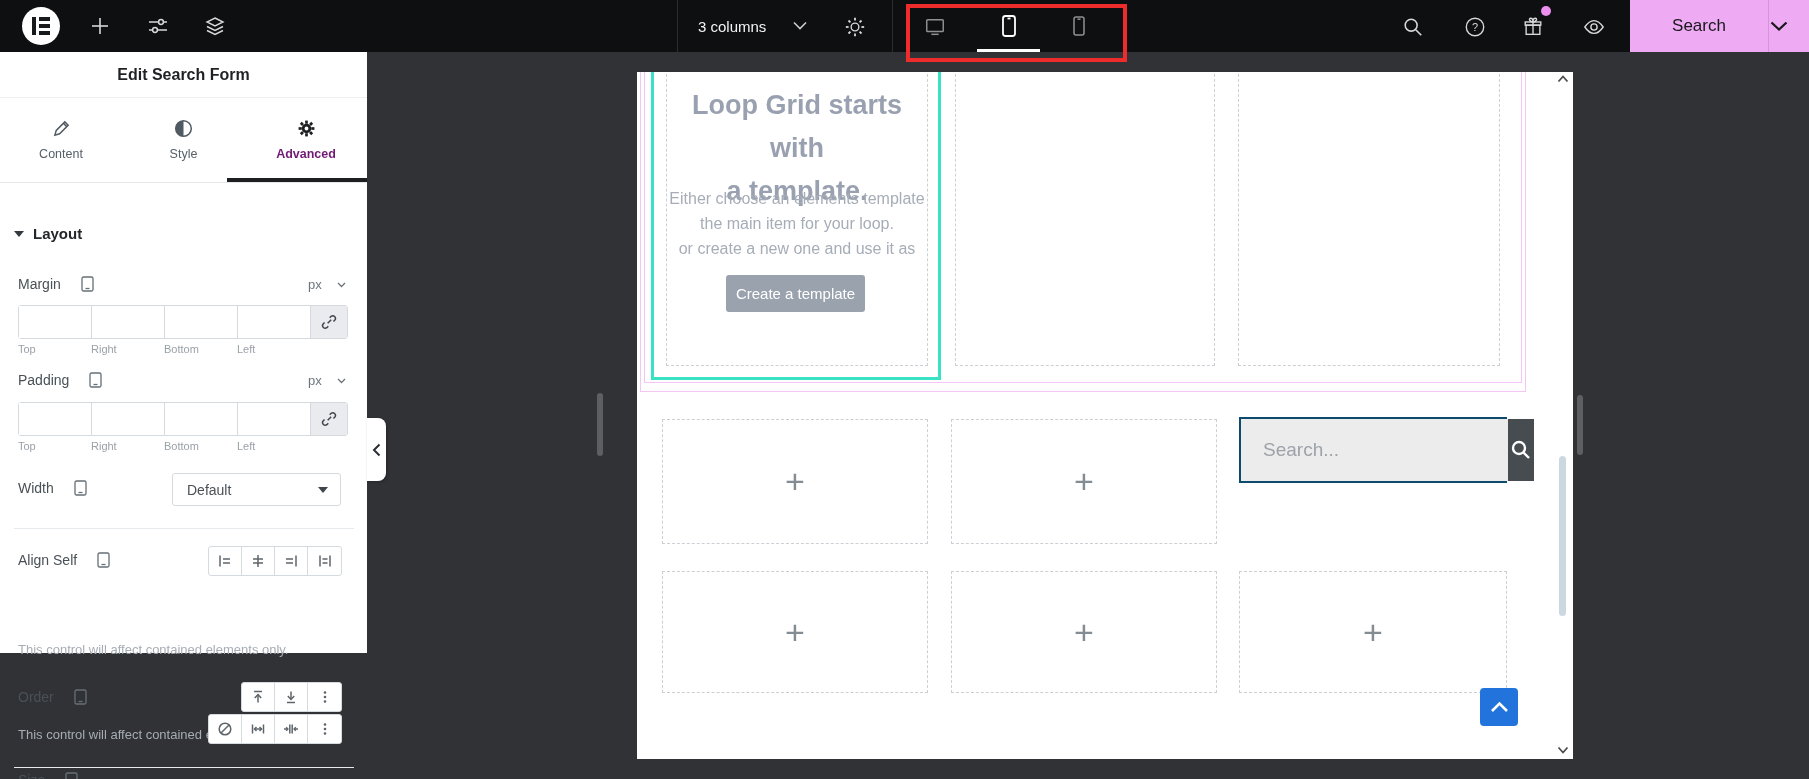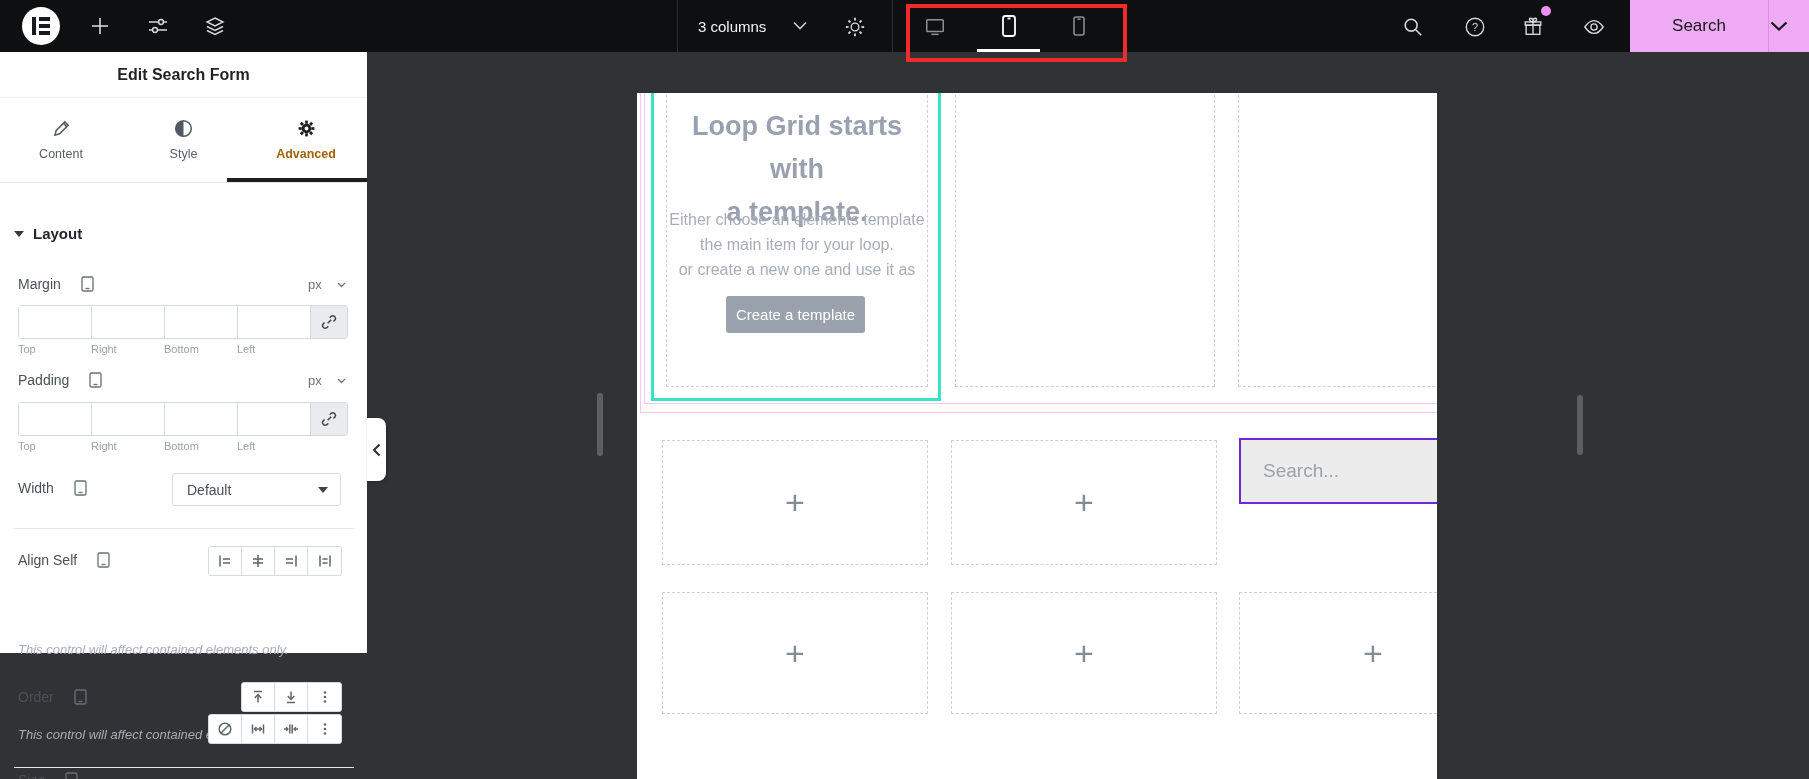--- a/index.html
+++ b/index.html
@@ -23,50 +23,50 @@
   .publish-label{position:absolute;left:0;top:0;width:138px;height:52px;display:flex;align-items:center;justify-content:center;color:#17181a;font-size:17px;font-weight:500}
   .publish-divider{position:absolute;left:138px;top:0;width:1px;height:52px;background:#d893de}
   .publish-chev{position:absolute;left:1770px;top:21px}
 
   
   .sidebar{position:absolute;left:0;top:52px;width:367px;height:601px;background:#fff;z-index:10}
   .sb-title{position:absolute;left:0;top:0;width:367px;height:46px;display:flex;align-items:center;justify-content:center;font-size:16px;font-weight:bold;color:#1f2124;border-bottom:1px solid #efeff0}
   .tabs{position:absolute;left:0;top:46px;width:367px;height:85px;border-bottom:1px solid #e6e9ec}
   .tab{position:absolute;top:0;height:84px;display:flex;flex-direction:column;align-items:center;justify-content:center;gap:9px;cursor:pointer}
   .tab-label{font-size:12.5px;color:#556068}
-  .tab.active .tab-label{color:#a16207;font-weight:bold}
+  .tab.active .tab-label{color:#701a75;font-weight:bold}
   .tab-underline{position:absolute;left:227px;top:80px;width:140px;height:4px;background:#1d1f21}
   .sec-header{position:absolute;left:14px;display:flex;align-items:center;gap:9px;font-size:15px;font-weight:bold;color:#23262a;cursor:pointer}
   .caret-down{width:0;height:0;border-left:5px solid transparent;border-right:5px solid transparent;border-top:6px solid #33393e}
   .ctl-label{position:absolute;left:18px;font-size:14px;color:#495157;display:flex;align-items:center;gap:20px}
   .unit{position:absolute;left:308px;display:flex;align-items:center;gap:15px;font-size:13px;color:#6d757c;cursor:pointer}
   .boxgroup{position:absolute;left:18px;width:330px;height:34px;border:1px solid #d5dadf;border-radius:3px;display:flex;background:#fff}
   .boxgroup input{width:73px;height:100%;border:none;border-right:1px solid #d5dadf;outline:none;text-align:center;font-size:13px;font-family:inherit;color:#333}
   .link-btn{width:37px;height:100%;background:#e9ebee;display:flex;align-items:center;justify-content:center;cursor:pointer}
   .box-sublabels{position:absolute;left:18px;width:292px;display:flex}
   .box-sublabels span{width:73px;text-align:left;font-size:11px;color:#9aa1a8}
   .select{position:absolute;left:172px;width:169px;height:33px;border:1px solid #d5dadf;border-radius:3px;display:flex;align-items:center;justify-content:space-between;padding:0 12px 0 14px;font-size:14px;color:#495157;cursor:pointer;background:#fff}
   .tri-down{width:0;height:0;border-left:5px solid transparent;border-right:5px solid transparent;border-top:6px solid #3f454a}
   .btngroup{position:absolute;height:30px;border:1px solid #d5dadf;border-radius:3px;display:flex;background:#fff}
   .btngroup .bg-btn{width:33px;height:100%;display:flex;align-items:center;justify-content:center;border-right:1px solid #d5dadf;cursor:pointer}
   .btngroup .bg-btn:last-child{border-right:none}
-  .note{position:absolute;left:18px;font-style:italic;font-size:13px;color:#a6adb4}
+  .note{position:absolute;left:18px;font-size:13px;color:#a6adb4}
   .sb-divider{position:absolute;left:14px;width:340px;height:1px;background:#e7eaec}
   .panel-handle{position:absolute;left:367px;top:418px;width:19px;height:63px;background:#fff;border-radius:0 8px 8px 0;z-index:12;display:flex;align-items:center;justify-content:center;cursor:pointer;box-shadow:1px 1px 3px rgba(0,0,0,.25)}
 
   
-  .canvas{position:absolute;left:637px;top:93px;width:800px;height:687px;background:#fff;overflow:hidden;z-index:5}
+  .canvas{position:absolute;left:637px;top:72px;width:936px;height:687px;background:#fff;overflow:hidden;z-index:5}
   .dashed{border:1px dashed #ccd0d4}
   .pink-rect{border:1px solid #f3c6f3}
   .teal-rect{border:3px solid #3ae2c4}
   .lg-title{position:absolute;left:29px;top:12px;width:262px;text-align:center;font-size:27px;font-weight:bold;color:#99a1b0;line-height:43px}
   .lg-desc{position:absolute;left:29px;top:114px;width:262px;text-align:center;font-size:16px;color:#a6adb7;line-height:25px}
   .lg-btn{position:absolute;left:89px;top:203px;width:139px;height:37px;background:#9aa2ad;border-radius:3px;color:#fff;font-size:15px;display:flex;align-items:center;justify-content:center;cursor:pointer}
   .plus-cell{display:flex;align-items:center;justify-content:center;font-size:34px;font-weight:300;color:#848c93;cursor:pointer}
-  .search-widget{position:absolute;left:602px;top:345px;width:268px;height:66px;border:2px solid #6d28d9;display:flex;cursor:text}
+  .search-widget{position:absolute;left:602px;top:345px;width:268px;height:66px;border:2px solid #0c4a6e;display:flex;cursor:text}
   .search-input{flex:1;background:#ececec;border:none;outline:none;font-size:19px;color:#6f757b;padding-left:22px;font-family:inherit}
   .search-input::placeholder{color:#9da3a9}
   .search-btn{width:65px;background:#474c51;display:flex;align-items:center;justify-content:center;cursor:pointer}
   .scrolltop{position:absolute;left:843px;top:616px;width:38px;height:38px;background:#2273dc;border-radius:4px;display:flex;align-items:center;justify-content:center;cursor:pointer}
   .cv-thumb{position:absolute;left:922px;top:384px;width:7px;height:160px;background:#ccd8e0;border-radius:4px;cursor:pointer}
   .win-thumb{position:absolute;width:6px;border-radius:3px;background:#5e5f61;cursor:pointer}
 </style>
 </head>
 <body>
 

